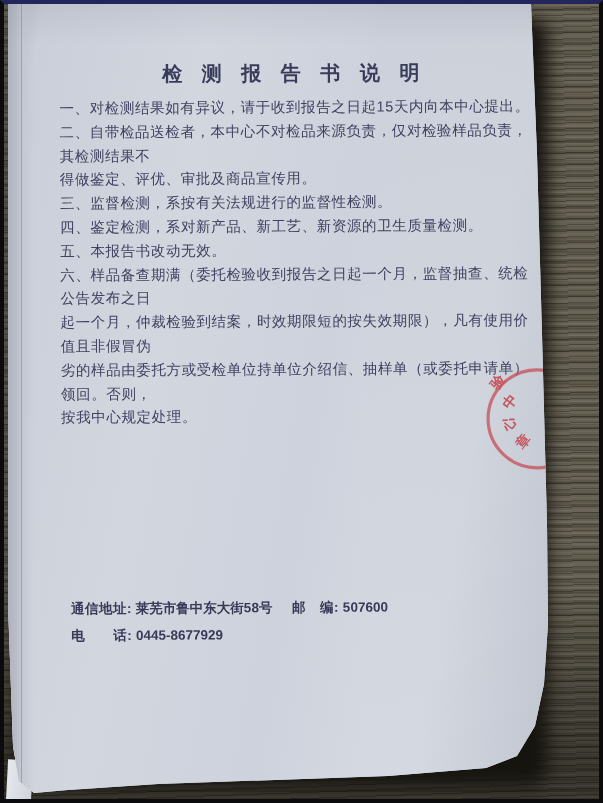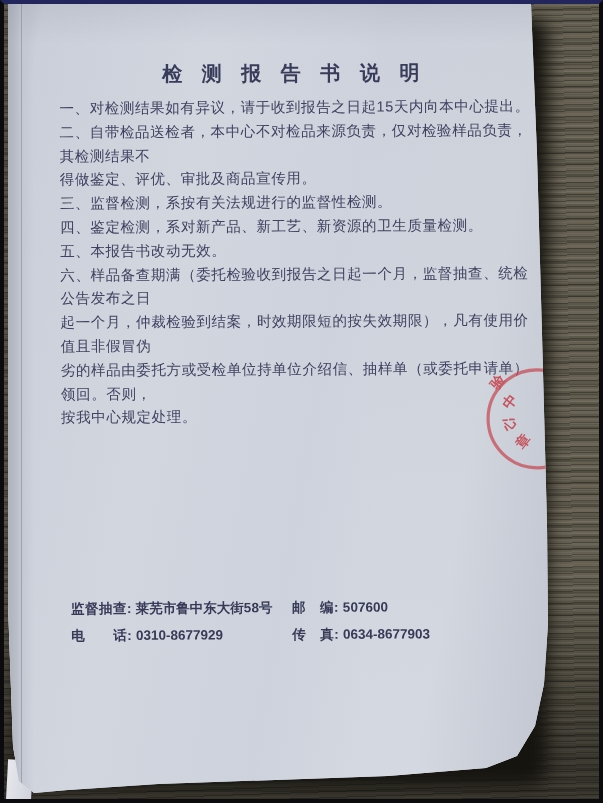--- a/index.html
+++ b/index.html
@@ -117,36 +117,32 @@
         <p>五、本报告书改动无效。</p>
         <p>六、样品备查期满（委托检验收到报告之日起一个月，监督抽查、统检公告发布之日</p>
         <p>起一个月，仲裁检验到结案，时效期限短的按失效期限），凡有使用价值且非假冒伪</p>
         <p>劣的样品由委托方或受检单位持单位介绍信、抽样单（或委托申请单）领回。否则，</p>
         <p>按我中心规定处理。</p>
       </div>
 
       <div class="footer">
         <div class="frow">
           <div class="fcell-left">
-            <span class="flabel">监督抽查:</span>
+            <span class="flabel">通信地址:</span>
             <span>莱芜市鲁中东大街58号</span>
           </div>
           <div>
             <span class="flabel">邮　编:</span>
             <span>507600</span>
           </div>
         </div>
         <div class="frow">
           <div class="fcell-left">
             <span class="flabel">电　　话:</span>
-            <span>0310-8677929</span>
-          </div>
-          <div>
-            <span class="flabel">传　真:</span>
-            <span>0634-8677903</span>
+            <span>0445-8677929</span>
           </div>
         </div>
       </div>
 
       <div class="stamp">
         <svg width="120" height="130" viewBox="0 0 120 130">
           <circle cx="63" cy="62" r="49" fill="none" stroke="#c5404a" stroke-width="3.2" opacity="0.8"></circle>
           <g transform="rotate(-14 40 60)">
             <text x="30" y="30" transform="rotate(-38 30 30)">验</text>
             <text x="37" y="52" transform="rotate(-38 37 52)">中</text>

